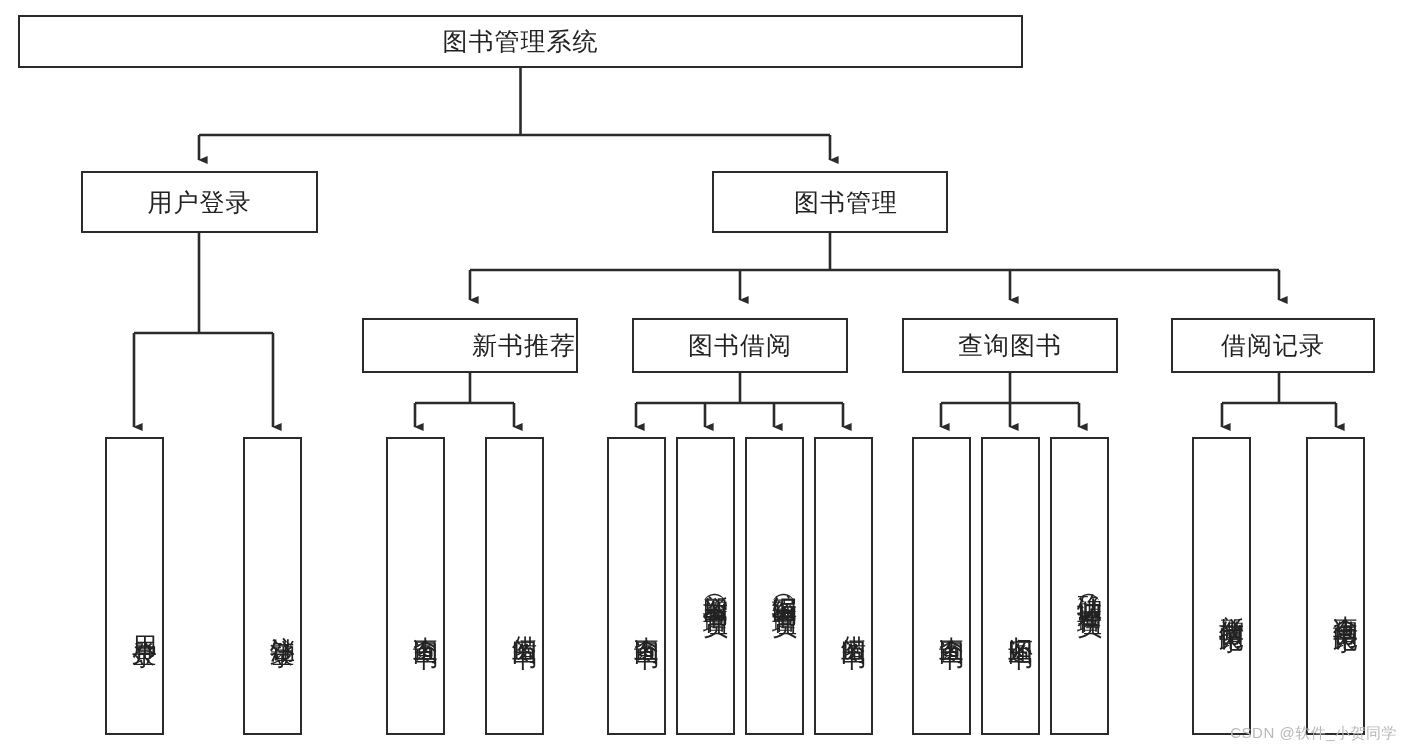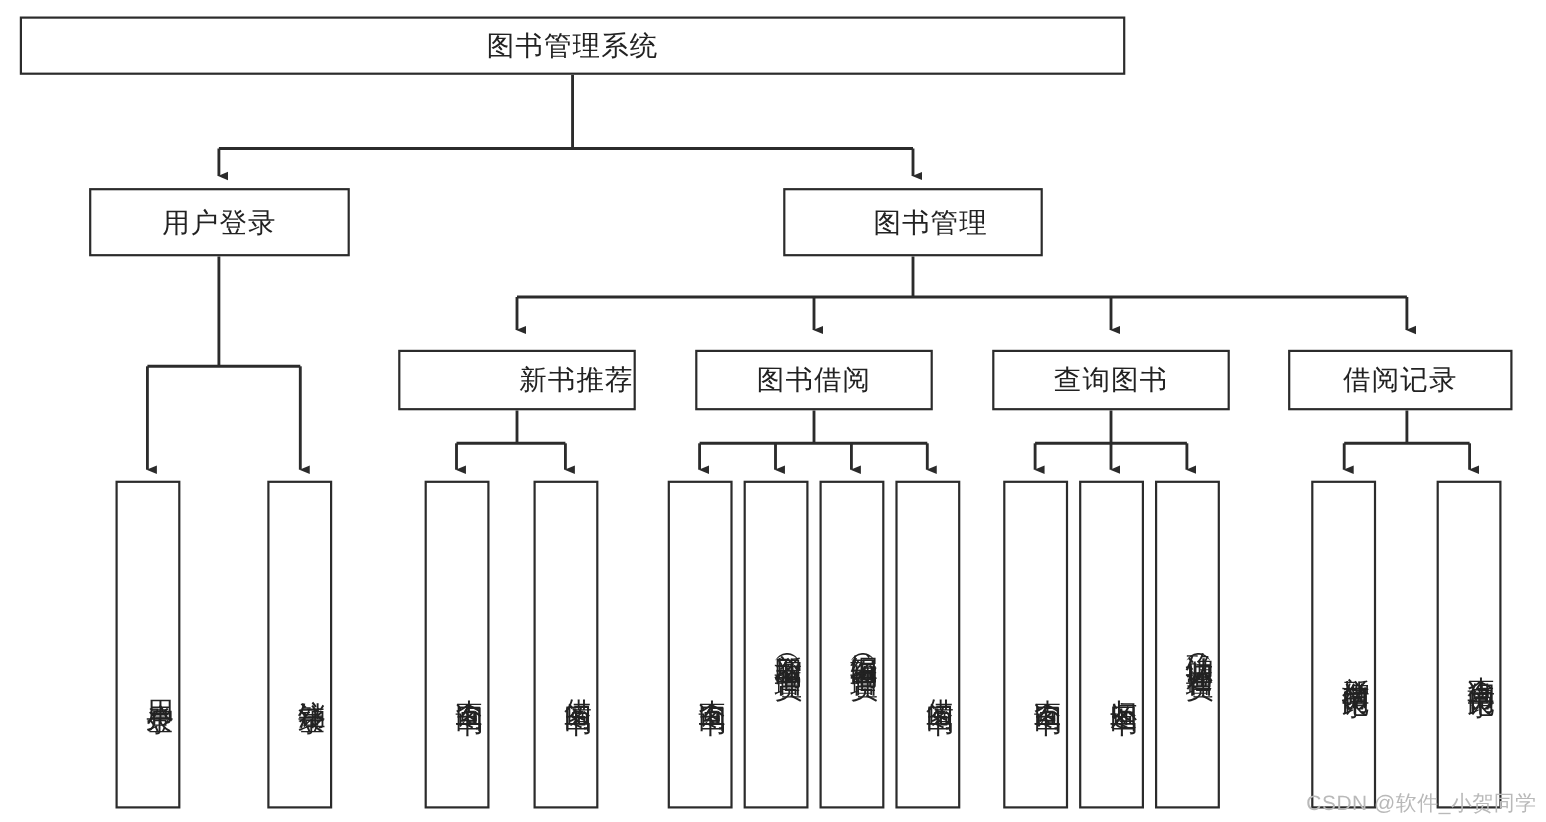--- a/index.html
+++ b/index.html
@@ -48,21 +48,21 @@
     align-items: flex-start;
     justify-content: center;
   }
   .node.vert.tall-text {
     padding-top: 2px;
   }
   .watermark {
     position: absolute;
     right: 8px;
     bottom: 4px;
-    font-size: 19px;
+    font-size: 15px;
     color: #b9b9b9;
     white-space: nowrap;
     letter-spacing: 0.5px;
   }
 </style>
 </head>
 <body>
 
 <div id="canvas">
 

